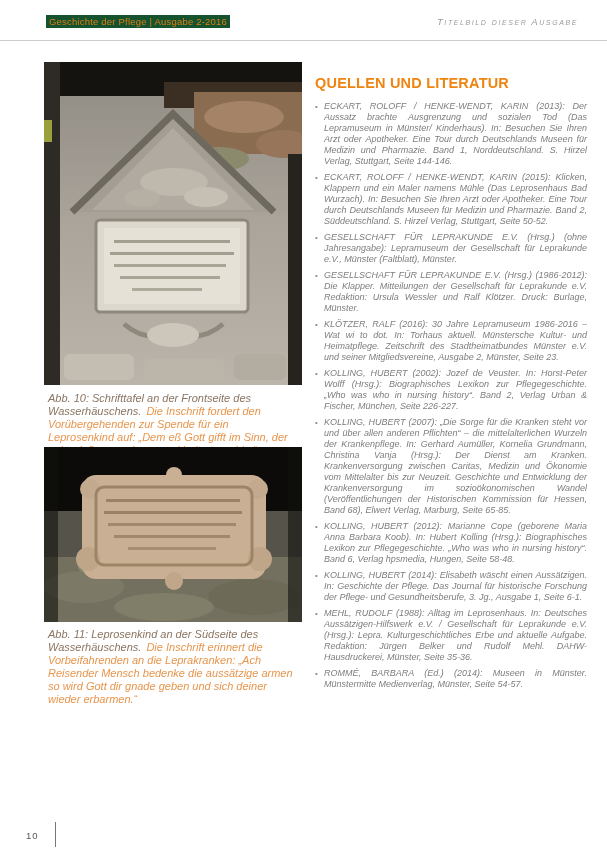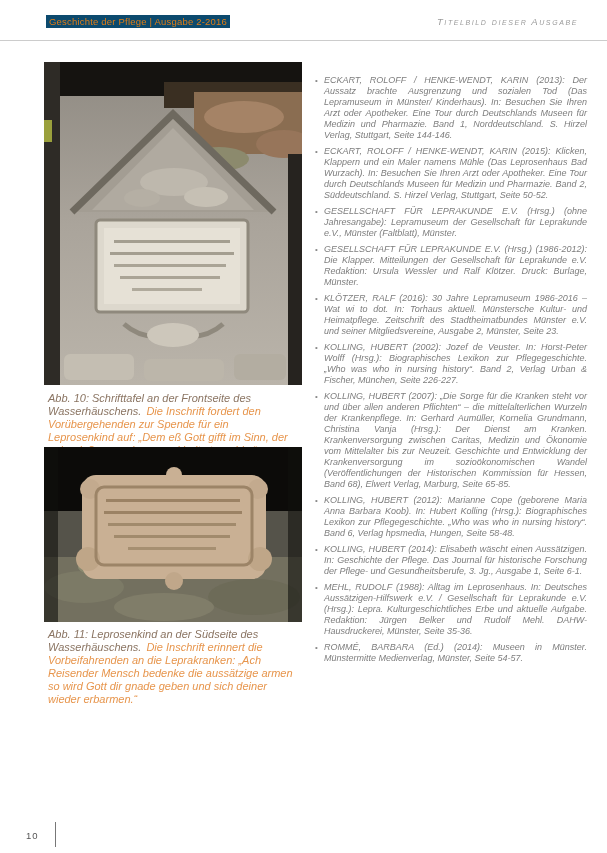--- a/index.html
+++ b/index.html
@@ -4,21 +4,21 @@
 <style>
   * { margin:0; padding:0; box-sizing:border-box; }
   html,body { background:#ffffff; }
   body {
     width:607px; height:853px; position:relative; overflow:hidden;
     font-family:"Liberation Sans", sans-serif;
   }
   
   .header-left {
     position:absolute; left:46px; top:15px;
-    font-size:9.5px; color:#e07d15; background:#0c4a6e;
+    font-size:9.5px; color:#e07d15; background:#14532d;
     padding:1px 3px; text-decoration:none; letter-spacing:0.2px;
   }
   .header-right {
     position:absolute; right:29px; top:16px;
     font-variant:small-caps; letter-spacing:1.6px;
     font-size:9.5px; color:#9a9a9a;font-style:italic;
   }
   .header-rule { position:absolute; left:0; top:40px; width:607px; height:1px; background:#cccccc; }
 
   
@@ -156,20 +156,21 @@
     </g>
   </svg>
 </div>
 
 <p class="caption" id="caption-11">
   <span class="intro">Abb. 11: Leprosenkind an der Südseite des Wasserhäuschens.</span>
   <span class="rest">Die Inschrift erinnert die Vorbeifahrenden an die Leprakranken: „Ach Reisender Mensch bedenke die aussätzige armen so wird Gott dir gnade geben und sich deiner wieder erbarmen.“</span>
 </p>
 
 <div class="refs">
+  <h2 class="refs-title">QUELLEN UND LITERATUR</h2>
   <div>
 
       <p class="ref-entry">
         <span class="bullet">•</span>
         <span>ECKART, ROLOFF / HENKE-WENDT, KARIN (2013): Der Aussatz brachte Ausgrenzung und sozialen Tod (Das Lepramuseum in Münster/ Kinderhaus). In: Besuchen Sie Ihren Arzt oder Apotheker. Eine Tour durch Deutschlands Museen für Medizin und Pharmazie. Band 1, Norddeutschland. S. Hirzel Verlag, Stuttgart, Seite 144-146.</span>
       </p>
 
       <p class="ref-entry">
         <span class="bullet">•</span>
         <span>ECKART, ROLOFF / HENKE-WENDT, KARIN (2015): Klicken, Klappern und ein Maler namens Mühle (Das Leprosenhaus Bad Wurzach). In: Besuchen Sie Ihren Arzt oder Apotheker. Eine Tour durch Deutschlands Museen für Medizin und Pharmazie. Band 2, Süddeutschland. S. Hirzel Verlag, Stuttgart, Seite 50-52.</span>

